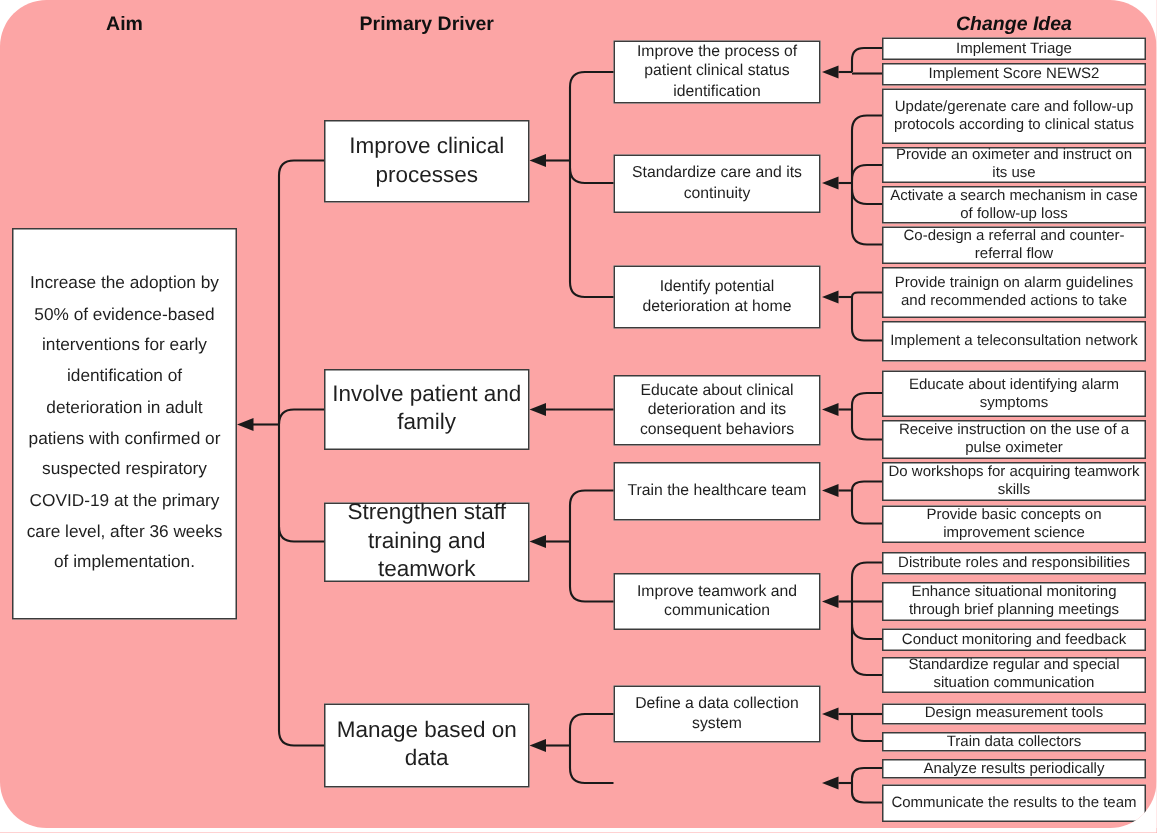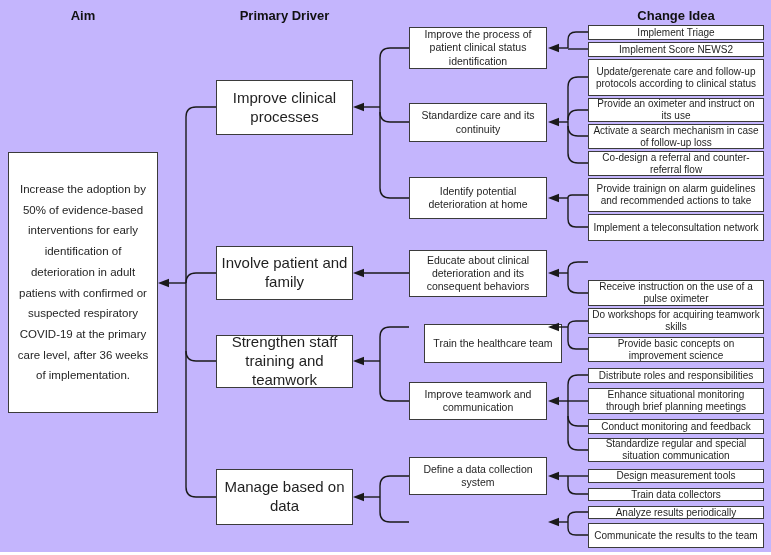--- a/index.html
+++ b/index.html
@@ -1,22 +1,23 @@
 <!DOCTYPE html>
 <html><head>
 <meta charset="utf-8">
 <style>
   html,body{margin:0;padding:0;background:#ffffff;}
   #canvas{
     position:relative;
     width:771px;height:552px;
-    background:#c4b5fd;
+    background:#fca5a5;
     font-family:"Liberation Sans", sans-serif;
     color:#1f1f1f;
     overflow:hidden;
+    border-radius:31px;
   }
   .col-header{
     position:absolute;
     font-size:13px;font-weight:bold;
     text-align:center;color:#111;
   }
   .node{
     position:absolute;
     border:1.3px solid #3b3b3b;
     background:#ffffff;
@@ -39,45 +40,46 @@
   svg.connectors polygon{fill:#1a1a1a;stroke:none;}
 </style>
 </head>
 <body>
 
 <div id="canvas">
 
   <div class="col-header" style="left:8px;top:8px;width:150px;">Aim</div>
   <div class="col-header" style="left:216px;top:8px;width:137px;">Primary Driver</div>
   <div class="col-header" style="left:409px;top:8px;width:138px;margin-top:31px;">Secondary Driver</div>
-  <div class="col-header" style="left:588px;top:8px;width:176px;">Change Idea</div>
+  <div class="col-header" style="left:588px;top:8px;width:176px;font-style:italic;">Change Idea</div>
 
   <div class="node aim-box" style="left:8px;top:152px;width:150px;height:261px;">Increase the adoption by 50% of evidence-based interventions for early identification of deterioration in adult patiens with confirmed or suspected respiratory COVID-19 at the primary care level, after 36 weeks of implementation.</div>
 
   <div class="node pd-box" style="left:216px;top:80px;width:137px;height:55px;">Improve clinical processes</div>
   <div class="node pd-box" style="left:216px;top:246px;width:137px;height:54px;">Involve patient and family</div>
   <div class="node pd-box" style="left:216px;top:335px;width:137px;height:53px;">Strengthen staff training and teamwork</div>
   <div class="node pd-box" style="left:216px;top:469px;width:137px;height:56px;">Manage based on data</div>
 
   <div class="node sd-box" style="left:409px;top:27px;width:138px;height:42px;">Improve the process of patient clinical status identification</div>
   <div class="node sd-box" style="left:409px;top:103px;width:138px;height:39px;">Standardize care and its continuity</div>
   <div class="node sd-box" style="left:409px;top:177px;width:138px;height:42px;">Identify potential deterioration at home</div>
   <div class="node sd-box" style="left:409px;top:250px;width:138px;height:47px;">Educate about clinical deterioration and its consequent behaviors</div>
-  <div class="node sd-box" style="left:424px;top:308px;width:138px;height:39px;margin-top:16px;">Train the healthcare team</div>
+  <div class="node sd-box" style="left:409px;top:308px;width:138px;height:39px;">Train the healthcare team</div>
   <div class="node sd-box" style="left:409px;top:382px;width:138px;height:38px;">Improve teamwork and communication</div>
   <div class="node sd-box" style="left:409px;top:457px;width:138px;height:38px;">Define a data collection system</div>
 
   <div class="node ci-box" style="left:588px;top:25px;width:176px;height:15px;">Implement Triage</div>
   <div class="node ci-box" style="left:588px;top:42px;width:176px;height:15px;">Implement Score NEWS2</div>
   <div class="node ci-box" style="left:588px;top:59px;width:176px;height:37px;">Update/gerenate care and follow-up protocols according to clinical status</div>
   <div class="node ci-box" style="left:588px;top:98px;width:176px;height:24px;">Provide an oximeter and instruct on its use</div>
   <div class="node ci-box" style="left:588px;top:124px;width:176px;height:25px;">Activate a search mechanism in case of follow-up loss</div>
   <div class="node ci-box" style="left:588px;top:151px;width:176px;height:25px;">Co-design a referral and counter-referral flow</div>
   <div class="node ci-box" style="left:588px;top:178px;width:176px;height:34px;">Provide trainign on alarm guidelines and recommended actions to take</div>
   <div class="node ci-box" style="left:588px;top:214px;width:176px;height:27px;">Implement a teleconsultation network</div>
+  <div class="node ci-box" style="left:588px;top:247px;width:176px;height:31px;">Educate about identifying alarm symptoms</div>
   <div class="node ci-box" style="left:588px;top:280px;width:176px;height:26px;">Receive instruction on the use of a pulse oximeter</div>
   <div class="node ci-box" style="left:588px;top:308px;width:176px;height:26px;">Do workshops for acquiring teamwork skills</div>
   <div class="node ci-box" style="left:588px;top:337px;width:176px;height:25px;">Provide basic concepts on improvement science</div>
   <div class="node ci-box" style="left:588px;top:368px;width:176px;height:15px;">Distribute roles and responsibilities</div>
   <div class="node ci-box" style="left:588px;top:388px;width:176px;height:26px;">Enhance situational monitoring through brief planning meetings</div>
   <div class="node ci-box" style="left:588px;top:419px;width:176px;height:15px;">Conduct monitoring and feedback</div>
   <div class="node ci-box" style="left:588px;top:438px;width:176px;height:24px;">Standardize regular and special situation communication</div>
   <div class="node ci-box" style="left:588px;top:488px;width:176px;height:13px;">Train data collectors</div>
   <div class="node ci-box" style="left:588px;top:469px;width:176px;height:14px;">Design measurement tools</div>
   <div class="node ci-box" style="left:588px;top:506px;width:176px;height:13px;">Analyze results periodically</div>

